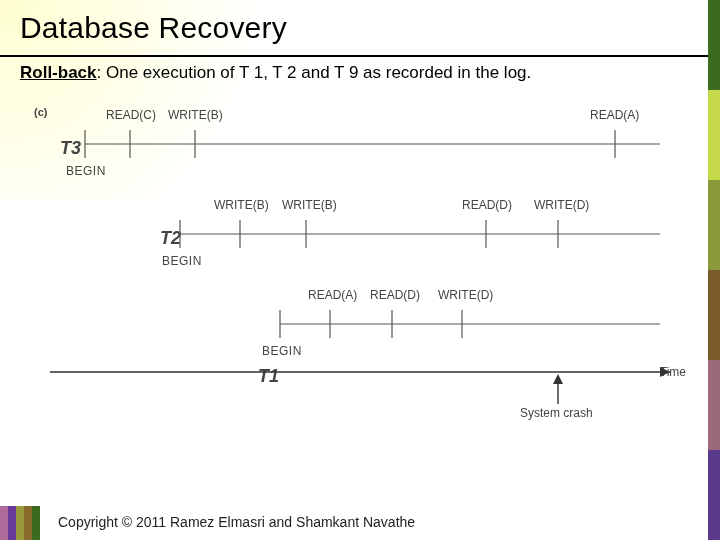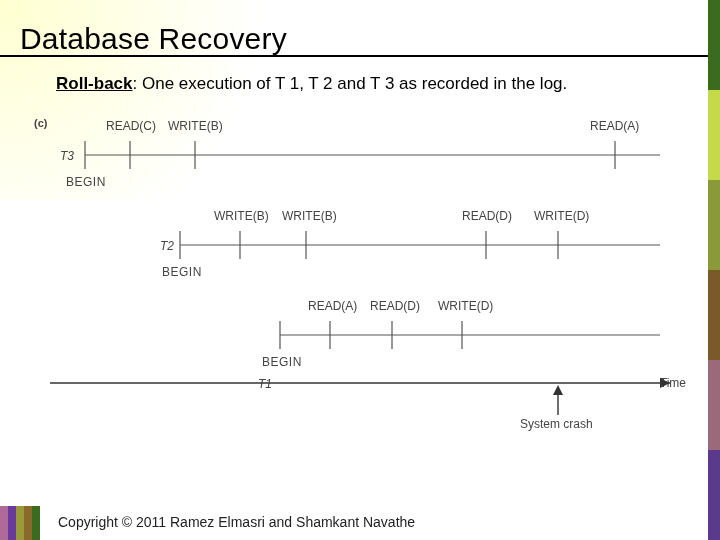--- a/index.html
+++ b/index.html
@@ -50,41 +50,42 @@
   .v-green  { background: #3a6b1f; }
   .rule-top {
     position: absolute;
     left: 0; top: 55px;
     width: 100%; height: 2px;
     background: #000;
     z-index: 1;
   }
 
   .content { position: relative; z-index: 1; padding: 6px 20px 0 20px; }
-  h1.title { font-size: 30px; font-weight: normal; margin: 16px 0 14px 0; color: #000; letter-spacing: 0.2px; }
+  h1.title { font-size: 30px; font-weight: normal; margin: 5px 0 14px 0; color: #000; letter-spacing: 0.2px; }
   .subtitle { font-size: 17px; line-height: 1.45; margin: 16px 0 18px 0; }
-  .subtitle b { text-decoration: underline; margin-left: 36px; }
+  .subtitle b { text-decoration: underline; }
 
   .diagram {
     position: relative;
     margin: 6px 10px 0 10px;
     height: 325px;
     font-family: Arial, sans-serif;
     font-size: 12px;
     color: #444;
   }
   .part-label {
     position: absolute;
     font-weight: bold;
     font-size: 11px;
   }
   .row-label {
     position: absolute;
     font-style: italic;
-    font-size: 12px;
+    font-size: 18px;
+    font-weight: bold;
   }
   .begin-label {
     position: absolute;
     font-size: 12px;
     letter-spacing: 0.5px;
   }
   .op-label {
     position: absolute;
     font-size: 12px;
     white-space: nowrap;
@@ -127,21 +128,21 @@
   <div class="vstripe v-purple"></div>
   <div class="vstripe v-olive"></div>
   <div class="vstripe v-brown"></div>
   <div class="vstripe v-green"></div>
 </div>
 <div class="rule-top"></div>
 
 <div class="content">
   <h1 class="title">Database Recovery</h1>
   <p class="subtitle">
-    <b>Roll-back</b><span>:  One execution of T 1, T 2 and T 3 as recorded in the log.</span>
+    <b>Roll-back</b><span>:  One execution of T 1, T 2 and T 9 as recorded in the log.</span>
   </p>
 
   <div class="diagram">
     <span class="part-label" style="left:4px; top:2px;">(c)</span>
 
     <span class="row-label" style="left:30px; top:34px;"><i>T3</i></span>
     <span class="begin-label" style="left:36px; top:60px;">BEGIN</span>
     <span class="op-label" style="left:76px; top:4px;">READ(C)</span>
     <span class="op-label" style="left:138px; top:4px;">WRITE(B)</span>
     <span class="op-label" style="left:560px; top:4px;">READ(A)</span>

